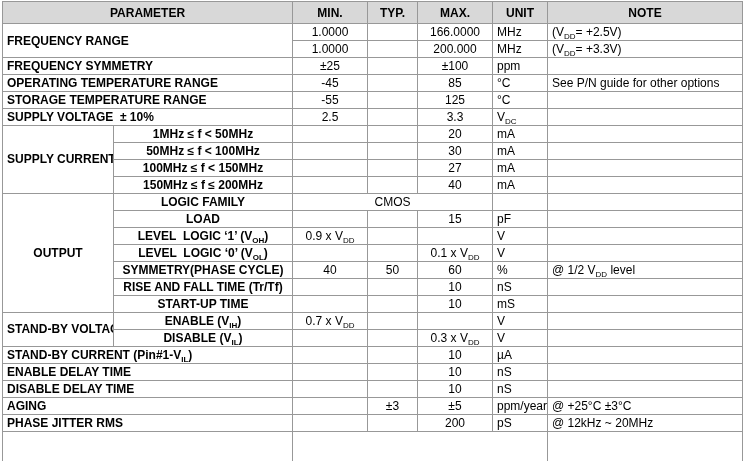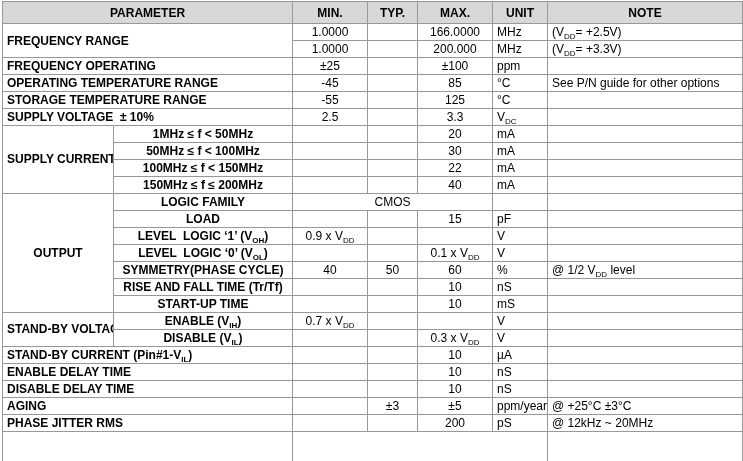--- a/index.html
+++ b/index.html
@@ -76,21 +76,21 @@
       <td class="n">(V<sub>DD</sub>= +2.5V)</td>
     </tr>
     <tr class="r">
       <td class="v">1.0000</td>
       <td class="v"></td>
       <td class="v">200.000</td>
       <td class="u">MHz</td>
       <td class="n">(V<sub>DD</sub>= +3.3V)</td>
     </tr>
     <tr class="r">
-      <td class="p" colspan="2">FREQUENCY OPERATING</td>
+      <td class="p" colspan="2">FREQUENCY SYMMETRY</td>
       <td class="v">±25</td>
       <td class="v"></td>
       <td class="v">±100</td>
       <td class="u">ppm</td>
       <td class="n"></td>
     </tr>
     <tr class="r">
       <td class="p" colspan="2">OPERATING TEMPERATURE RANGE</td>
       <td class="v">-45</td>
       <td class="v"></td>
@@ -128,21 +128,21 @@
       <td class="v"></td>
       <td class="v"></td>
       <td class="v">30</td>
       <td class="u">mA</td>
       <td class="n"></td>
     </tr>
     <tr class="r">
       <td class="p2">100MHz ≤ f &lt; 150MHz</td>
       <td class="v"></td>
       <td class="v"></td>
-      <td class="v">22</td>
+      <td class="v">27</td>
       <td class="u">mA</td>
       <td class="n"></td>
     </tr>
     <tr class="r">
       <td class="p2">150MHz ≤ f ≤ 200MHz</td>
       <td class="v"></td>
       <td class="v"></td>
       <td class="v">40</td>
       <td class="u">mA</td>
       <td class="n"></td>

